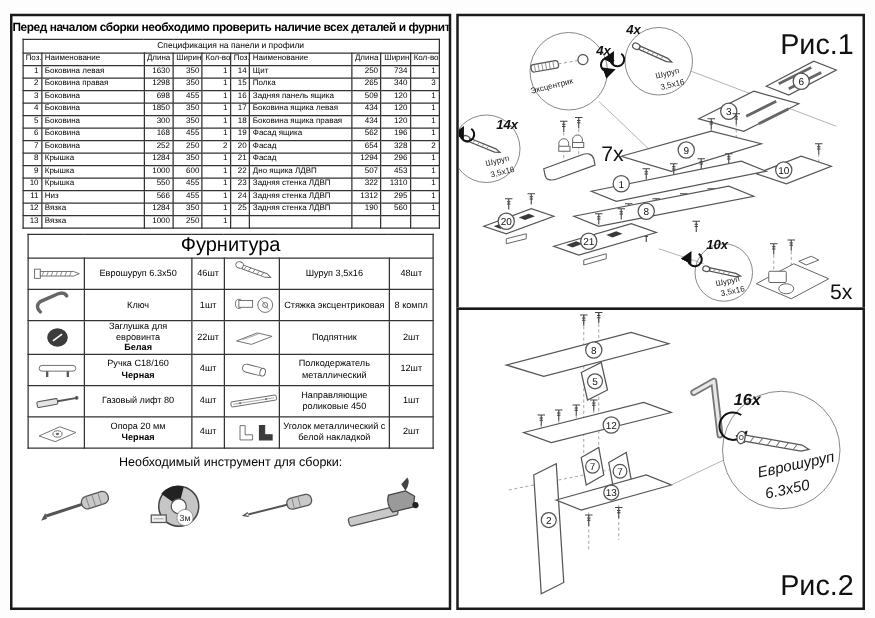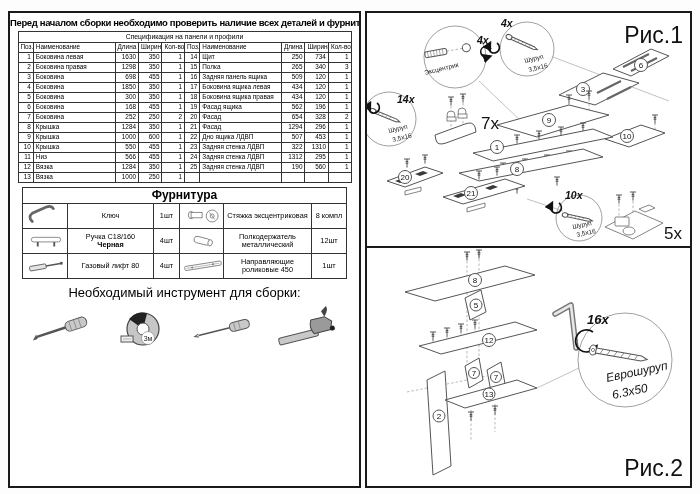--- a/index.html
+++ b/index.html
@@ -23,25 +23,25 @@
     border:1px solid #333; padding:0 2px; height:9px; line-height:1;
     overflow:hidden; white-space:nowrap; font-weight:normal;
   }
   #spec-table .t-title { text-align:center; font-size:6.8px; height:10px; }
   #spec-table .num { text-align:right; }
   #spec-table .pos { text-align:right; }
   #spec-table .name { text-align:left; }
 
   #hw-table { width:324px; margin:4px auto 0; font-size:7.3px; }
   #hw-table td { border:1px solid #333; padding:0 2px; height:24px; text-align:center; line-height:1.15; overflow:hidden; }
-  #hw-table .hw-title { font-size:12px; height:15px; font-weight:bold; }
+  #hw-table .hw-title { font-size:16px; height:15px; font-weight:normal; }
   .sub { font-weight:bold; }
   .hw-icon { width:42px; height:22px; display:block; margin:0 auto; }
 
-  .tools-label { text-align:center; font-size:13px; margin-top:6px; }
+  .tools-label { text-align:center; font-size:10px; margin-top:6px; }
   .tools-row { display:flex; justify-content:space-between; padding:4px 20px 0 16px; }
   .tool { width:70px; height:52px; }
 
   svg text { font-family:"Liberation Sans", sans-serif; }
   .fig-title { font-size:23px; fill:#111; }
   .pt   { fill:#fff; stroke:#555; stroke-width:1; }
   .ptd  { fill:#fff; stroke:#666; stroke-width:0.8; }
   .dark { fill:#3a3a3a; stroke:none; }
   .co   { fill:none; stroke:#888; stroke-width:0.8; }
   .ld   { stroke:#999; stroke-width:0.6; fill:none; }
@@ -350,20 +350,42 @@
         <col style="width:88px">
         <col style="width:35px">
     </colgroup>
     <tbody>
       <tr>
         <td class="hw-title" colspan="6">Фурнитура</td>
       </tr>
     </tbody>
     <tbody>
 
+    <tr>
+        <td>
+          <svg class="hw-icon" viewBox="0 0 44 24">
+            <use href="#ic-euroscrew"></use>
+          </svg>
+        </td>
+        <td>
+          <div>Еврошуруп 6.3x50</div>
+          <div class="sub"></div>
+        </td>
+        <td>46шт</td>
+        <td>
+          <svg class="hw-icon" viewBox="0 0 44 24">
+            <use href="#ic-screw"></use>
+          </svg>
+        </td>
+        <td>
+          <div>Шуруп 3,5x16</div>
+          <div class="sub"></div>
+        </td>
+        <td>48шт</td>
+      </tr>
         <tr>
         <td>
           <svg class="hw-icon" viewBox="0 0 44 24">
             <use href="#ic-key"></use>
           </svg>
         </td>
         <td>
           <div>Ключ</div>
           <div class="sub"></div>
         </td>
@@ -371,20 +393,42 @@
         <td>
           <svg class="hw-icon" viewBox="0 0 44 24">
             <use href="#ic-eccentric"></use>
           </svg>
         </td>
         <td>
           <div>Стяжка эксцентриковая</div>
           <div class="sub"></div>
         </td>
         <td>8 компл</td>
+      </tr>
+        <tr>
+        <td>
+          <svg class="hw-icon" viewBox="0 0 44 24">
+            <use href="#ic-cap"></use>
+          </svg>
+        </td>
+        <td>
+          <div>Заглушка для евровинта</div>
+          <div class="sub">Белая</div>
+        </td>
+        <td>22шт</td>
+        <td>
+          <svg class="hw-icon" viewBox="0 0 44 24">
+            <use href="#ic-footplate"></use>
+          </svg>
+        </td>
+        <td>
+          <div>Подпятник</div>
+          <div class="sub"></div>
+        </td>
+        <td>2шт</td>
       </tr>
         <tr>
         <td>
           <svg class="hw-icon" viewBox="0 0 44 24">
             <use href="#ic-handle"></use>
           </svg>
         </td>
         <td>
           <div>Ручка С18/160</div>
           <div class="sub">Черная</div>
@@ -415,20 +459,42 @@
         <td>
           <svg class="hw-icon" viewBox="0 0 44 24">
             <use href="#ic-rollerrail"></use>
           </svg>
         </td>
         <td>
           <div>Направляющие роликовые  450</div>
           <div class="sub"></div>
         </td>
         <td>1шт</td>
+      </tr>
+        <tr>
+        <td>
+          <svg class="hw-icon" viewBox="0 0 44 24">
+            <use href="#ic-support"></use>
+          </svg>
+        </td>
+        <td>
+          <div>Опора 20 мм</div>
+          <div class="sub">Черная</div>
+        </td>
+        <td>4шт</td>
+        <td>
+          <svg class="hw-icon" viewBox="0 0 44 24">
+            <use href="#ic-corner"></use>
+          </svg>
+        </td>
+        <td>
+          <div>Уголок металлический с белой накладкой</div>
+          <div class="sub"></div>
+        </td>
+        <td>2шт</td>
       </tr>
       </tbody>
   </table>
 
   <div class="tools-label">Необходимый инструмент для сборки:</div>
   <div class="tools-row">
     <svg class="tool" viewBox="0 0 70 52">
       <g transform="rotate(-18 35 26)">
         <rect x="40" y="20" width="22" height="10" rx="4.5" fill="#c9c9c9" stroke="#555" stroke-width="1"></rect>
         <path d="M45,20 v10 M50,20 v10 M55,20 v10" stroke="#888" stroke-width="0.8"></path>

